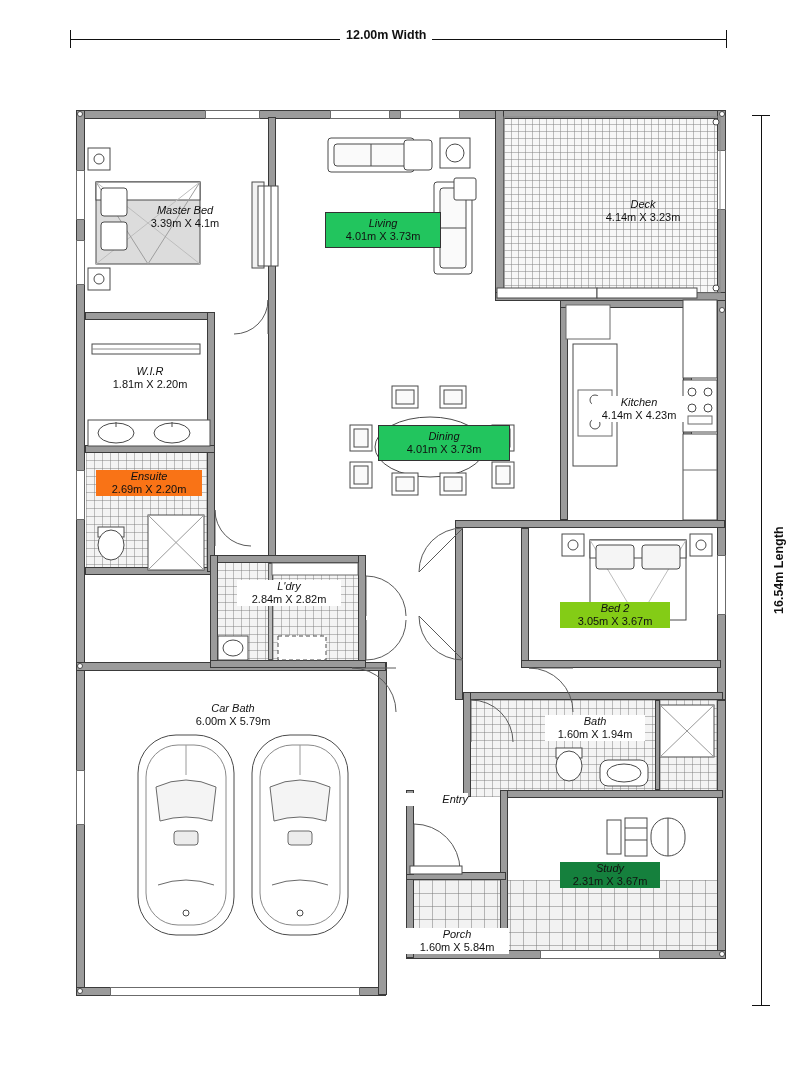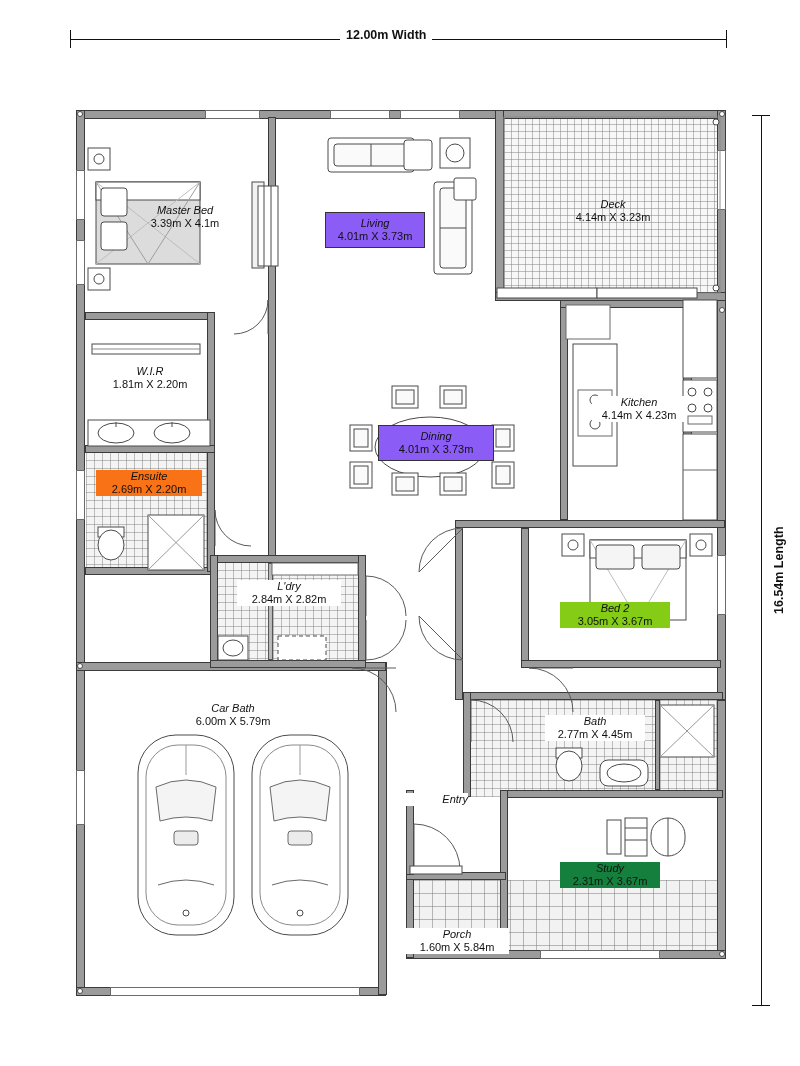--- a/index.html
+++ b/index.html
@@ -111,22 +111,22 @@
     text-align: center;
     font-size: 11px;
     line-height: 13px;
     color: #111;
     white-space: nowrap;
   }
   .rlabel .nm { display: block; font-style: italic; }
   .rlabel .dm { display: block; }
   .boxed {
     border: 1px solid #333;
-    background: #8b5cf6;
-    padding: 4px 6px;
+    background: #22c55e;
+    padding: 4px 14px;
   }
   svg.ovl {
     position: absolute;
     left: 0;
     top: 0;
     width: 800px;
     height: 1066px;
     pointer-events: none;
   }
 </style>
@@ -417,21 +417,21 @@
   <div class="rlabel" style="left:130px; top:204px; width:110px;">
     <span class="nm">Master Bed</span>
     <span class="dm">3.39m X 4.1m</span>
   </div>
 
   <div class="rlabel boxed" style="left:325px; top:212px; width:86px;">
     <span class="nm">Living</span>
     <span class="dm">4.01m X 3.73m</span>
   </div>
 
-  <div class="rlabel" style="left:553px; top:198px; width:120px;">
+  <div class="rlabel" style="left:583px; top:198px; width:120px;">
     <span class="nm">Deck</span>
     <span class="dm">4.14m X 3.23m</span>
   </div>
 
   <div class="rlabel" style="left:98px; top:365px; width:104px;">
     <span class="nm">W.I.R</span>
     <span class="dm">1.81m X 2.20m</span>
   </div>
 
   <div class="rlabel" style="left:592px; top:396px; width:94px; background:#fff;">
@@ -459,21 +459,21 @@
     <span class="dm">3.05m X 3.67m</span>
   </div>
 
   <div class="rlabel" style="left:176px; top:702px; width:114px;">
     <span class="nm">Car Bath</span>
     <span class="dm">6.00m X 5.79m</span>
   </div>
 
   <div class="rlabel" style="left:545px; top:715px; width:100px; background:#fff;">
     <span class="nm">Bath</span>
-    <span class="dm">2.77m X 4.45m</span>
+    <span class="dm">1.60m X 1.94m</span>
   </div>
 
   <div class="rlabel" style="left:560px; top:862px; width:100px; background:#15803d;">
     <span class="nm">Study</span>
     <span class="dm">2.31m X 3.67m</span>
   </div>
 
   <div class="rlabel" style="left:405px; top:928px; width:104px; background:#fff;">
     <span class="nm">Porch</span>
     <span class="dm">1.60m X 5.84m</span>

